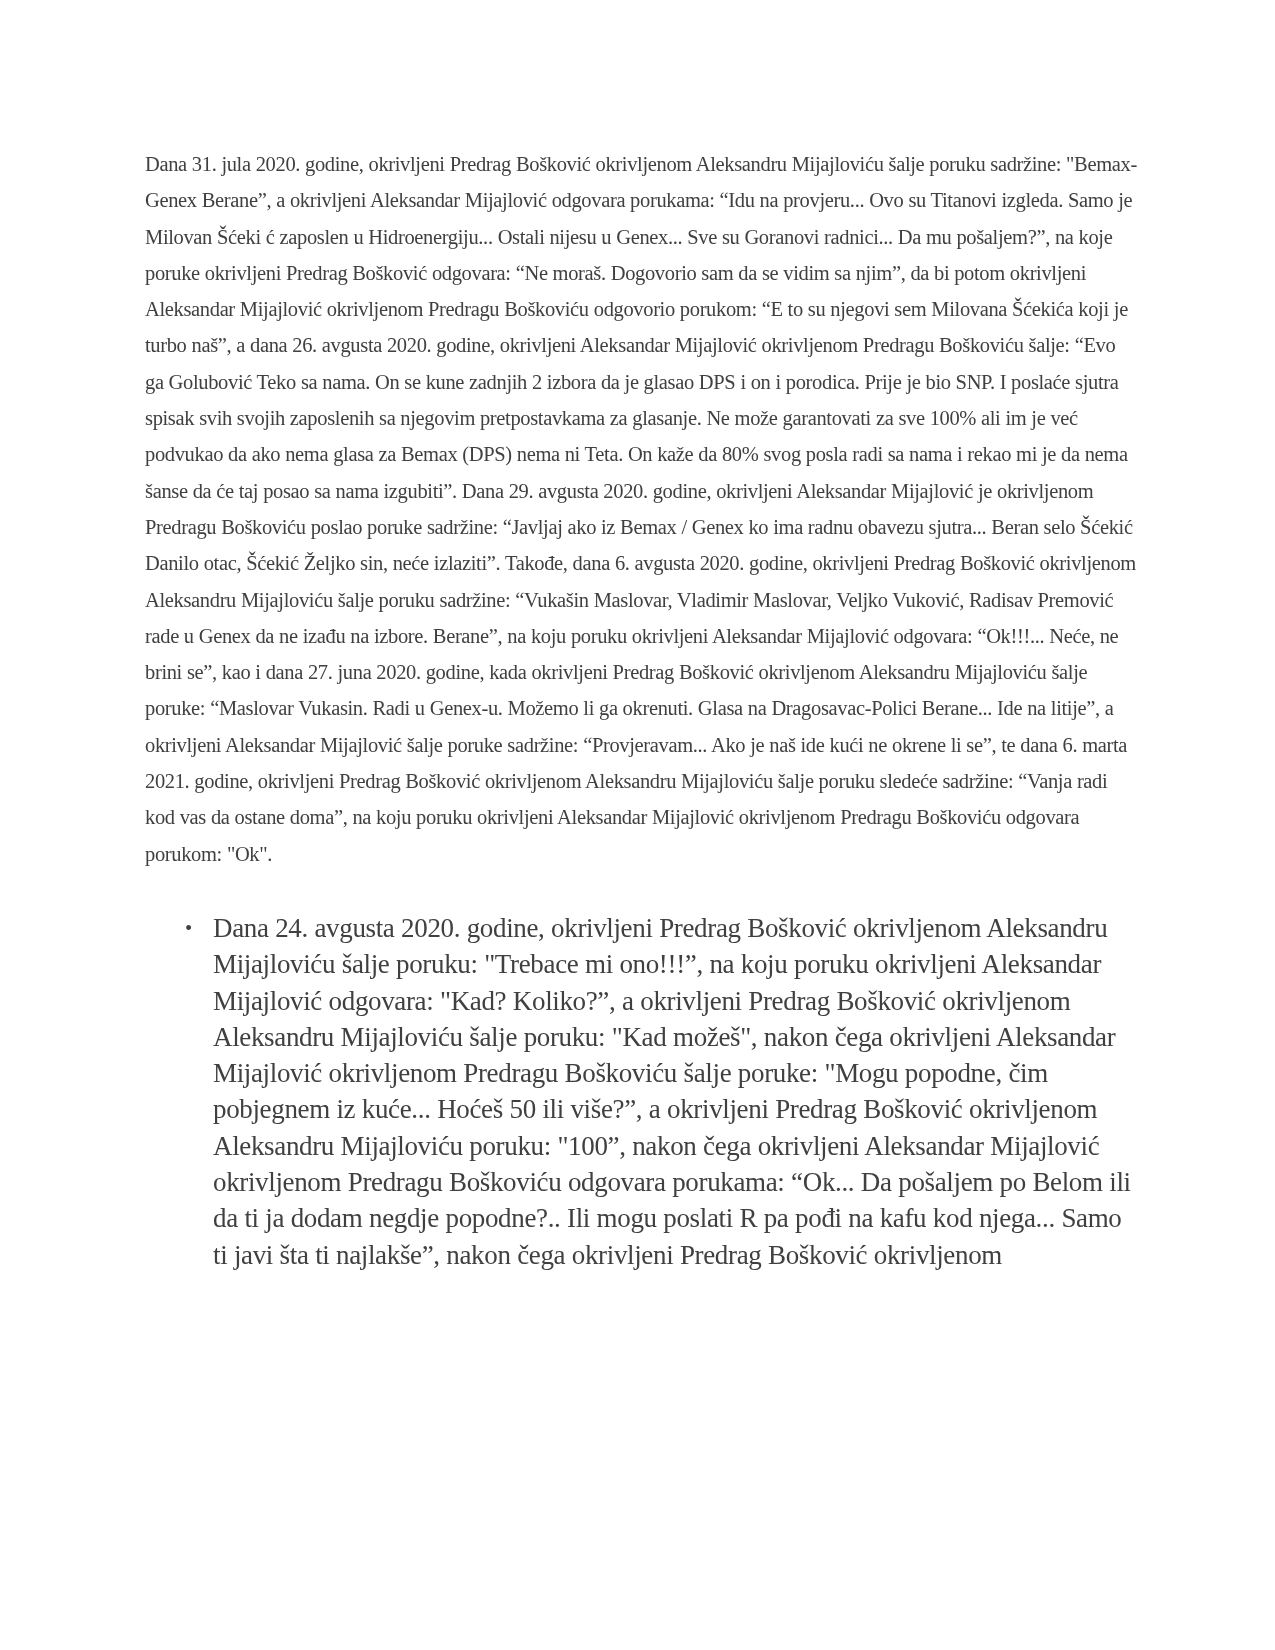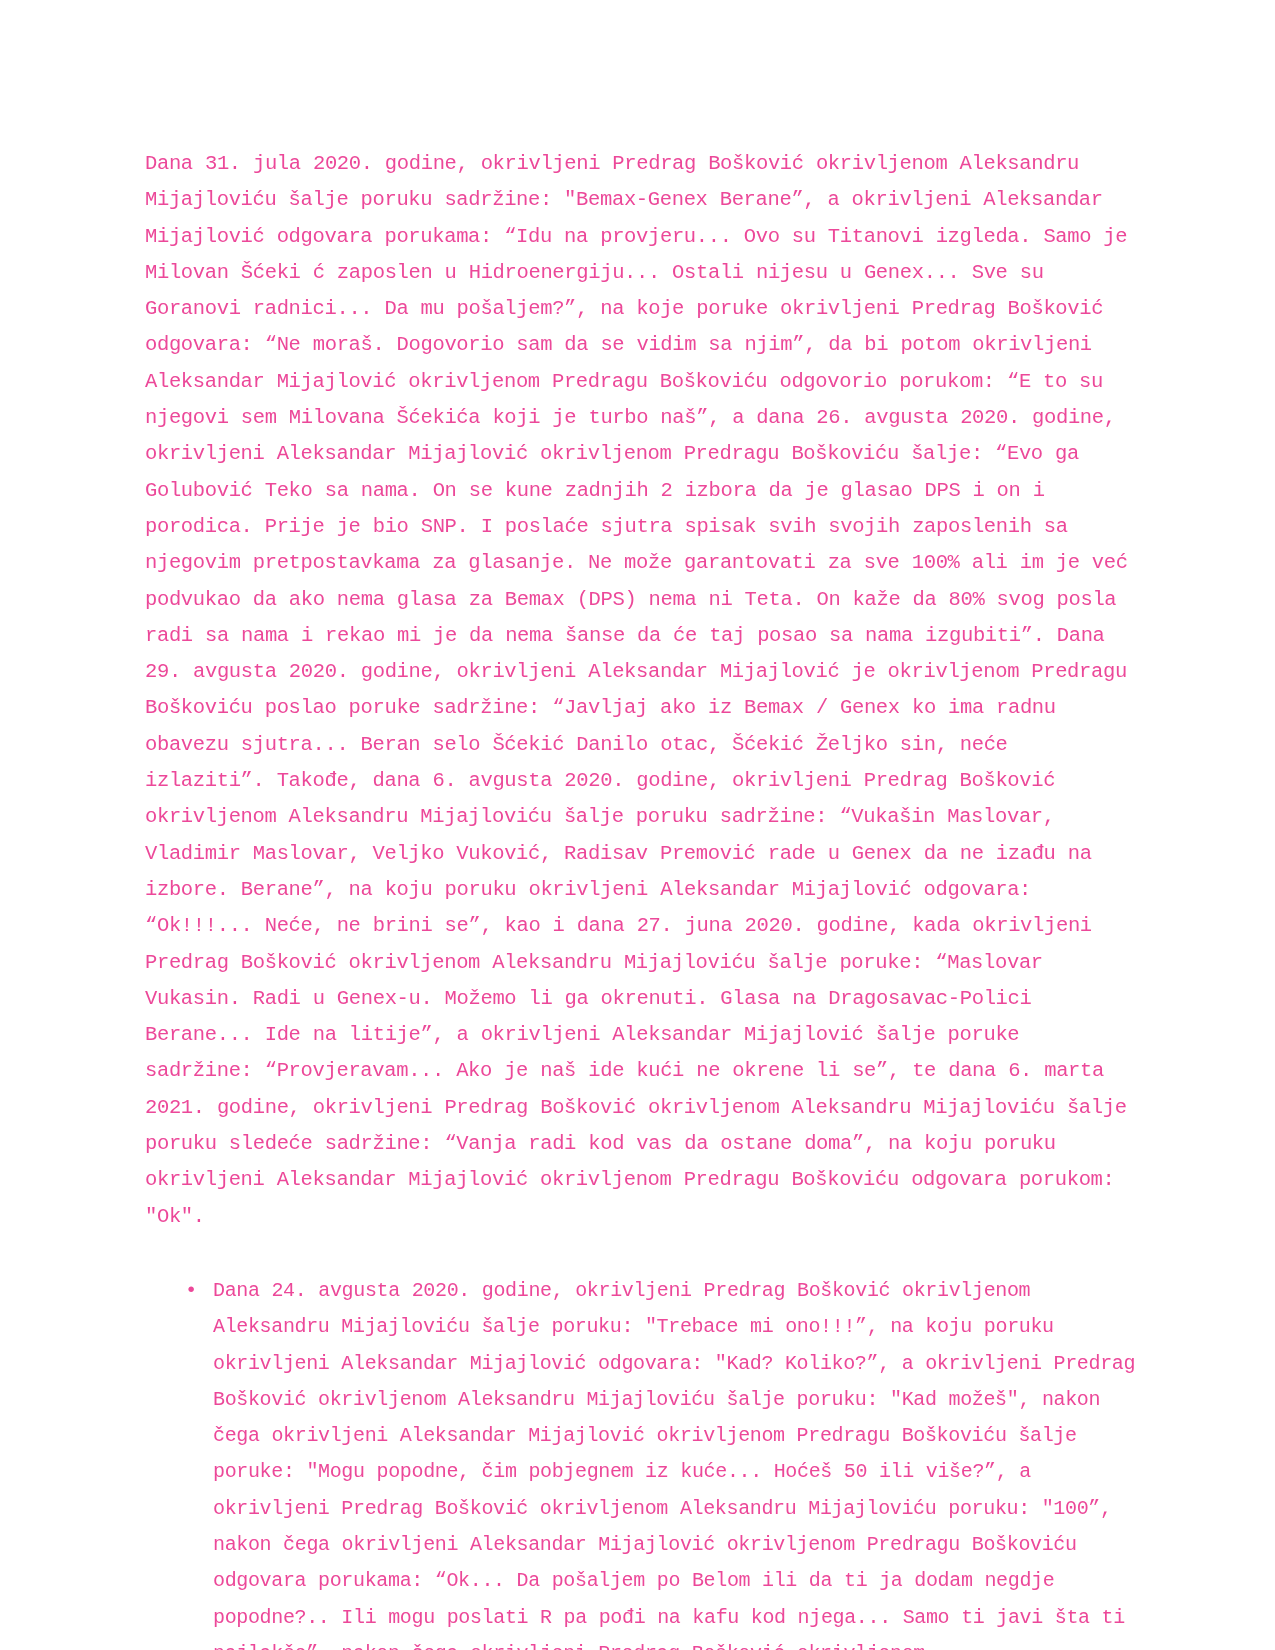--- a/index.html
+++ b/index.html
@@ -6,22 +6,22 @@
     margin: 0;
     padding: 0;
     background: #ffffff;
   }
   .page {
     position: relative;
     width: 1275px;
     height: 1650px;
     background: #ffffff;
     overflow: hidden;
-    font-family: Liberation Mono, monospace;
-    color: #ec4899;
+    font-family: Liberation Serif, serif;
+    color: #404040;
   }
   .text-block {
     position: absolute;
     left: 145px;
     top: 146px;
     width: 992px;
   }
   .para {
     margin: 0;
     font-size: 20.5px;
@@ -37,21 +37,21 @@
   .bullet-marker {
     flex: 0 0 auto;
     width: 28px;
     margin-left: 40px;
     font-size: 20.5px;
     line-height: 36.3px;
   }
   .bullet-text {
     flex: 1 1 auto;
     margin: 0;
-    font-size: 20px;
+    font-size: 27px;
     line-height: 36.3px;
     letter-spacing: -0.35px;
     text-align: left;
     word-spacing: 0.2px;
   }
 </style>
 </head>
 <body>
 
 <div class="page">

